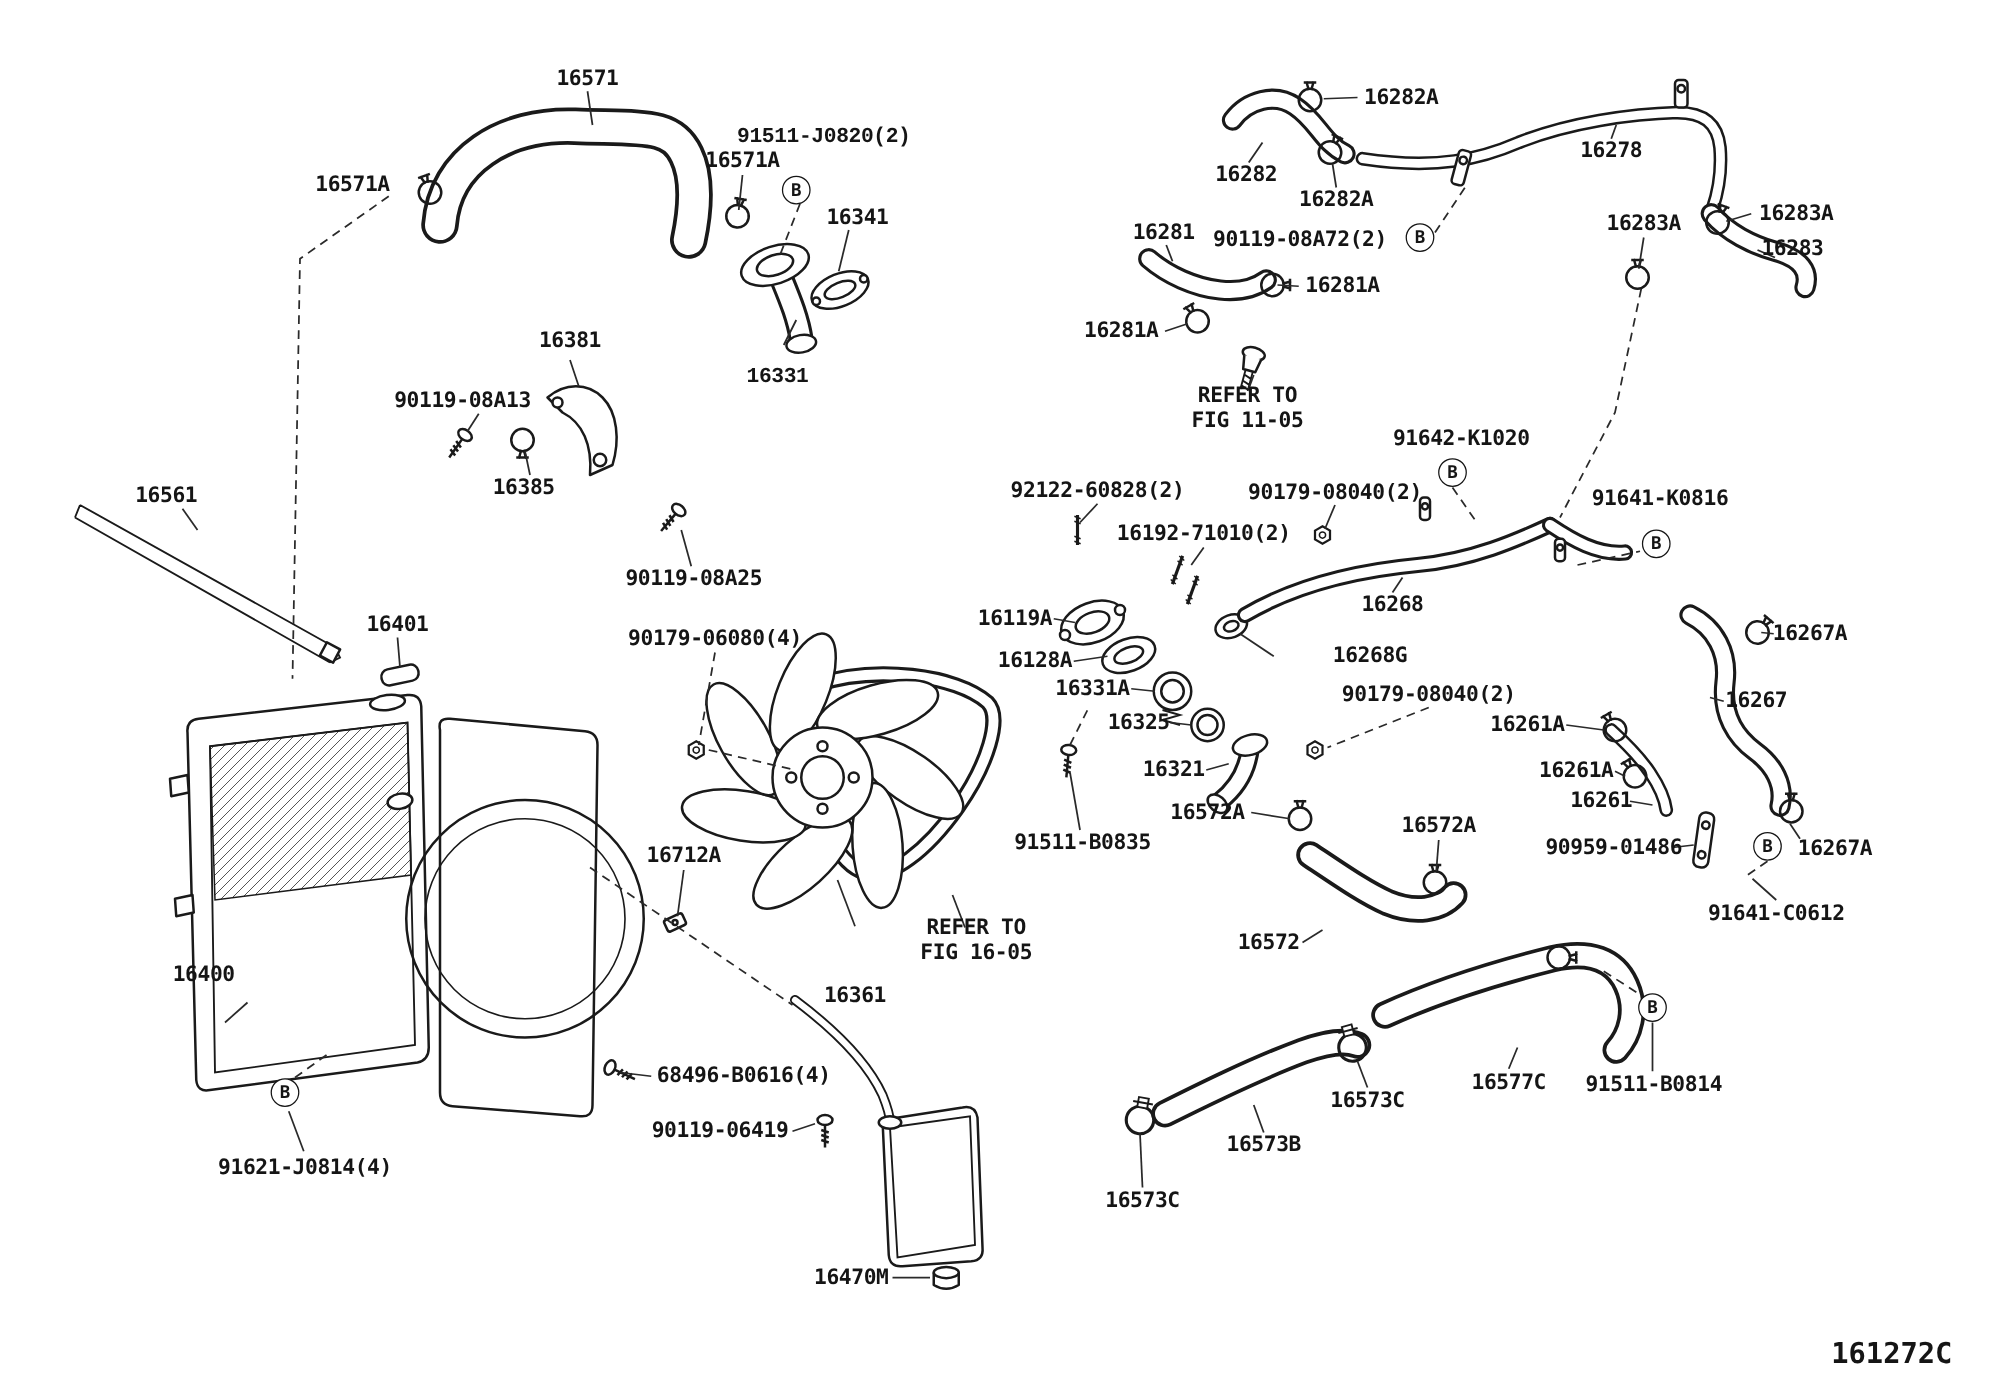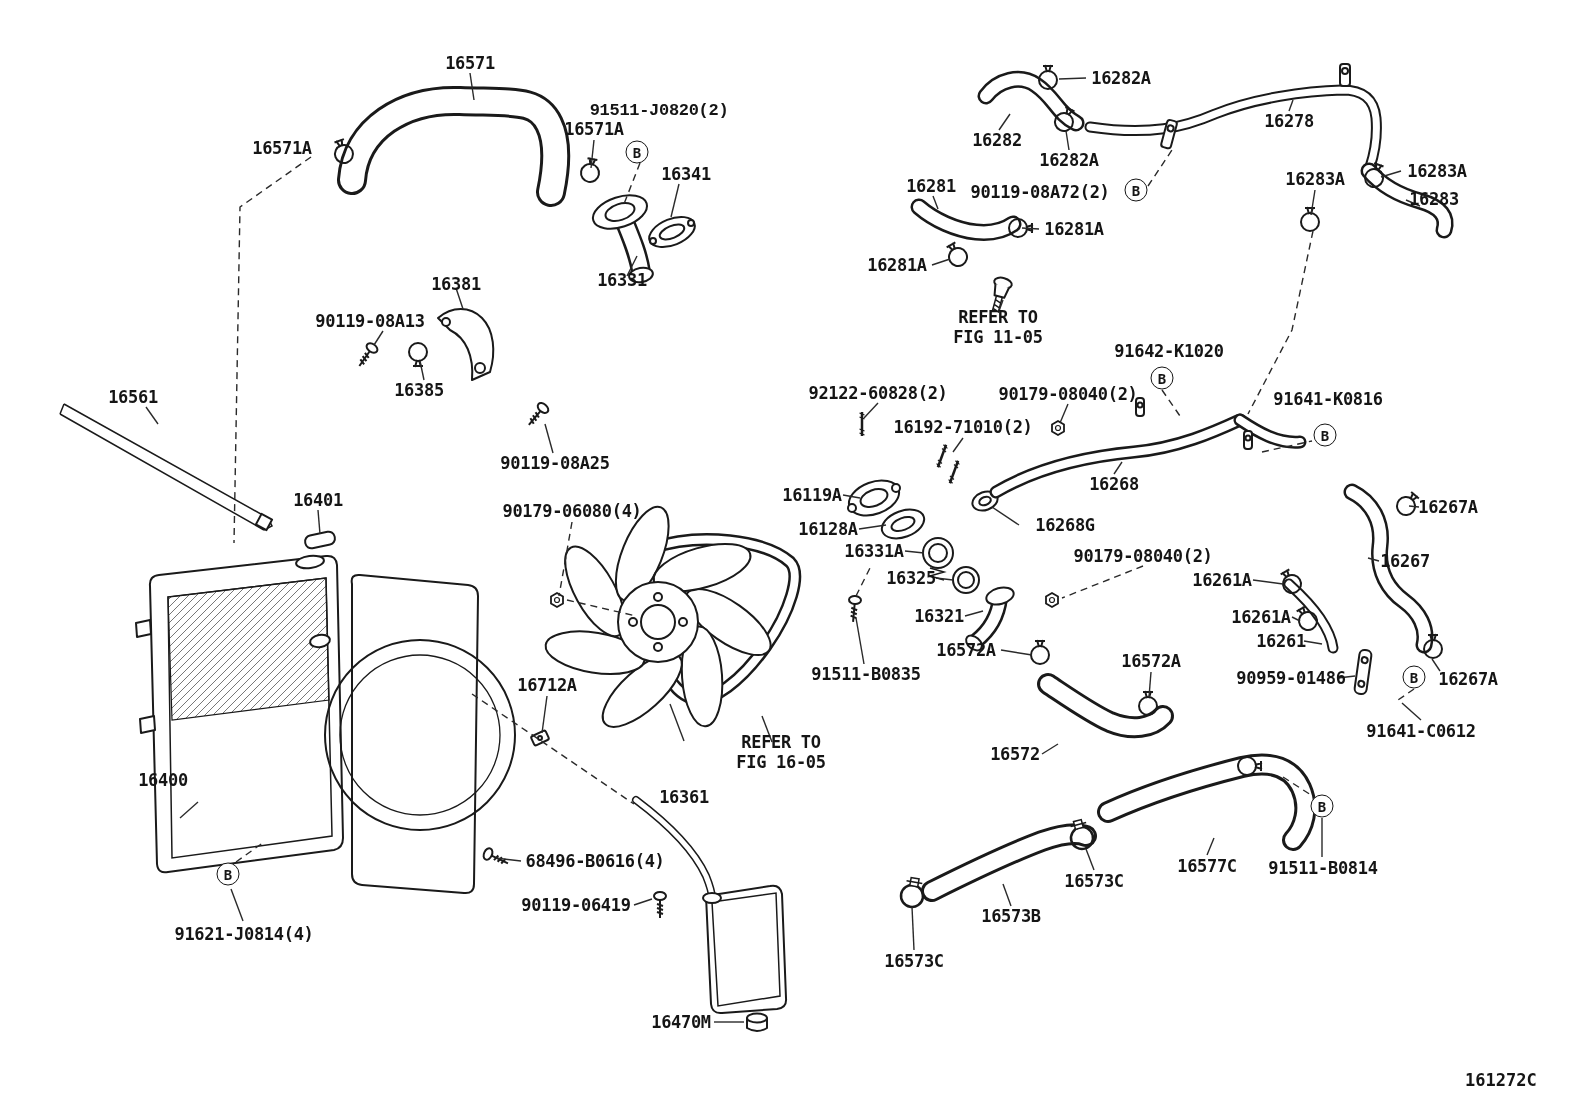--- a/index.html
+++ b/index.html
@@ -19,21 +19,21 @@
   .b-marker {
     position: absolute; width: 23px; height: 23px;
     transform: translate(-50%, -50%);
     border: 1.8px solid #151515; border-radius: 50%;
     display: flex; align-items: center; justify-content: center;
     font-size: 14px; font-weight: 700; color: #151515;
     background: #fff; z-index: 6;
   }
   .diagram-code {
     position: absolute; left: 1465px; top: 1070px;
-    font-size: 17px; font-weight: 700; color: #151515; z-index: 5;
+    font-size: 23px; font-weight: 700; color: #151515; z-index: 5;
   }
   .part { fill: #ffffff; stroke: #1a1a1a; stroke-width: 2; stroke-linejoin: round; }
   .ln   { fill: none; stroke: #1a1a1a; stroke-width: 1.5; }
   .t-o  { fill: none; stroke: #1a1a1a; stroke-linecap: round; }
   .t-i  { fill: none; stroke: #ffffff; stroke-linecap: round; }
   .lead { fill: none; stroke: #2a2a2a; stroke-width: 1.4; }
   .dash { fill: none; stroke: #2a2a2a; stroke-width: 1.4; stroke-dasharray: 7 5; }
 </style>
 </head>
 <body>
@@ -387,39 +387,39 @@
       <div class="part-label" style="left: 997px; top: 140px;">16282</div>
       <div class="part-label" style="left: 1069px; top: 160px;">16282A</div>
       <div class="part-label" style="left: 1289px; top: 121px;">16278</div>
       <div class="part-label" style="left: 1437px; top: 171px;">16283A</div>
       <div class="part-label" style="left: 1315px; top: 179px;">16283A</div>
       <div class="part-label" style="left: 1434px; top: 199px;">16283</div>
       <div class="part-label" style="left: 931px; top: 186px;">16281</div>
       <div class="part-label" style="left: 1040px; top: 192px;">90119-08A72(2)</div>
       <div class="part-label" style="left: 1074px; top: 229px;">16281A</div>
       <div class="part-label" style="left: 897px; top: 265px;">16281A</div>
-      <div class="part-label" style="left: 622px; top: 280px;">16331</div>
-      <div class="part-label" style="left: 456px; top: 284px;">16381</div>
+      <div class="part-label" style="left: 622px; top: 303px; font-family: Liberation Mono, monospace;">16331</div>
+      <div class="part-label" style="left: 456px; top: 273px;">16381</div>
       <div class="part-label" style="left: 370px; top: 321px;">90119-08A13</div>
       <div class="part-label" style="left: 419px; top: 390px;">16385</div>
       <div class="part-label" style="left: 998px; top: 327px;">REFER TO
 FIG 11-05</div>
       <div class="part-label" style="left: 1169px; top: 351px;">91642-K1020</div>
       <div class="part-label" style="left: 133px; top: 397px;">16561</div>
       <div class="part-label" style="left: 555px; top: 463px;">90119-08A25</div>
       <div class="part-label" style="left: 878px; top: 393px;">92122-60828(2)</div>
       <div class="part-label" style="left: 1068px; top: 394px;">90179-08040(2)</div>
       <div class="part-label" style="left: 963px; top: 427px;">16192-71010(2)</div>
       <div class="part-label" style="left: 1328px; top: 399px;">91641-K0816</div>
       <div class="part-label" style="left: 318px; top: 500px;">16401</div>
       <div class="part-label" style="left: 572px; top: 511px;">90179-06080(4)</div>
       <div class="part-label" style="left: 812px; top: 495px;">16119A</div>
       <div class="part-label" style="left: 1114px; top: 484px;">16268</div>
       <div class="part-label" style="left: 828px; top: 529px; text-align: right;">16128A</div>
-      <div class="part-label" style="left: 1065px; top: 525px;">16268G</div>
+      <div class="part-label" style="left: 1096px; top: 525px;">16268G</div>
       <div class="part-label" style="left: 874px; top: 551px;">16331A</div>
       <div class="part-label" style="left: 1448px; top: 507px;">16267A</div>
       <div class="part-label" style="left: 911px; top: 578px;">16325</div>
       <div class="part-label" style="left: 1143px; top: 556px;">90179-08040(2)</div>
       <div class="part-label" style="left: 1222px; top: 580px;">16261A</div>
       <div class="part-label" style="left: 1405px; top: 561px;">16267</div>
       <div class="part-label" style="left: 939px; top: 616px;">16321</div>
       <div class="part-label" style="left: 1261px; top: 617px;">16261A</div>
       <div class="part-label" style="left: 1281px; top: 641px;">16261</div>
       <div class="part-label" style="left: 966px; top: 650px;">16572A</div>

